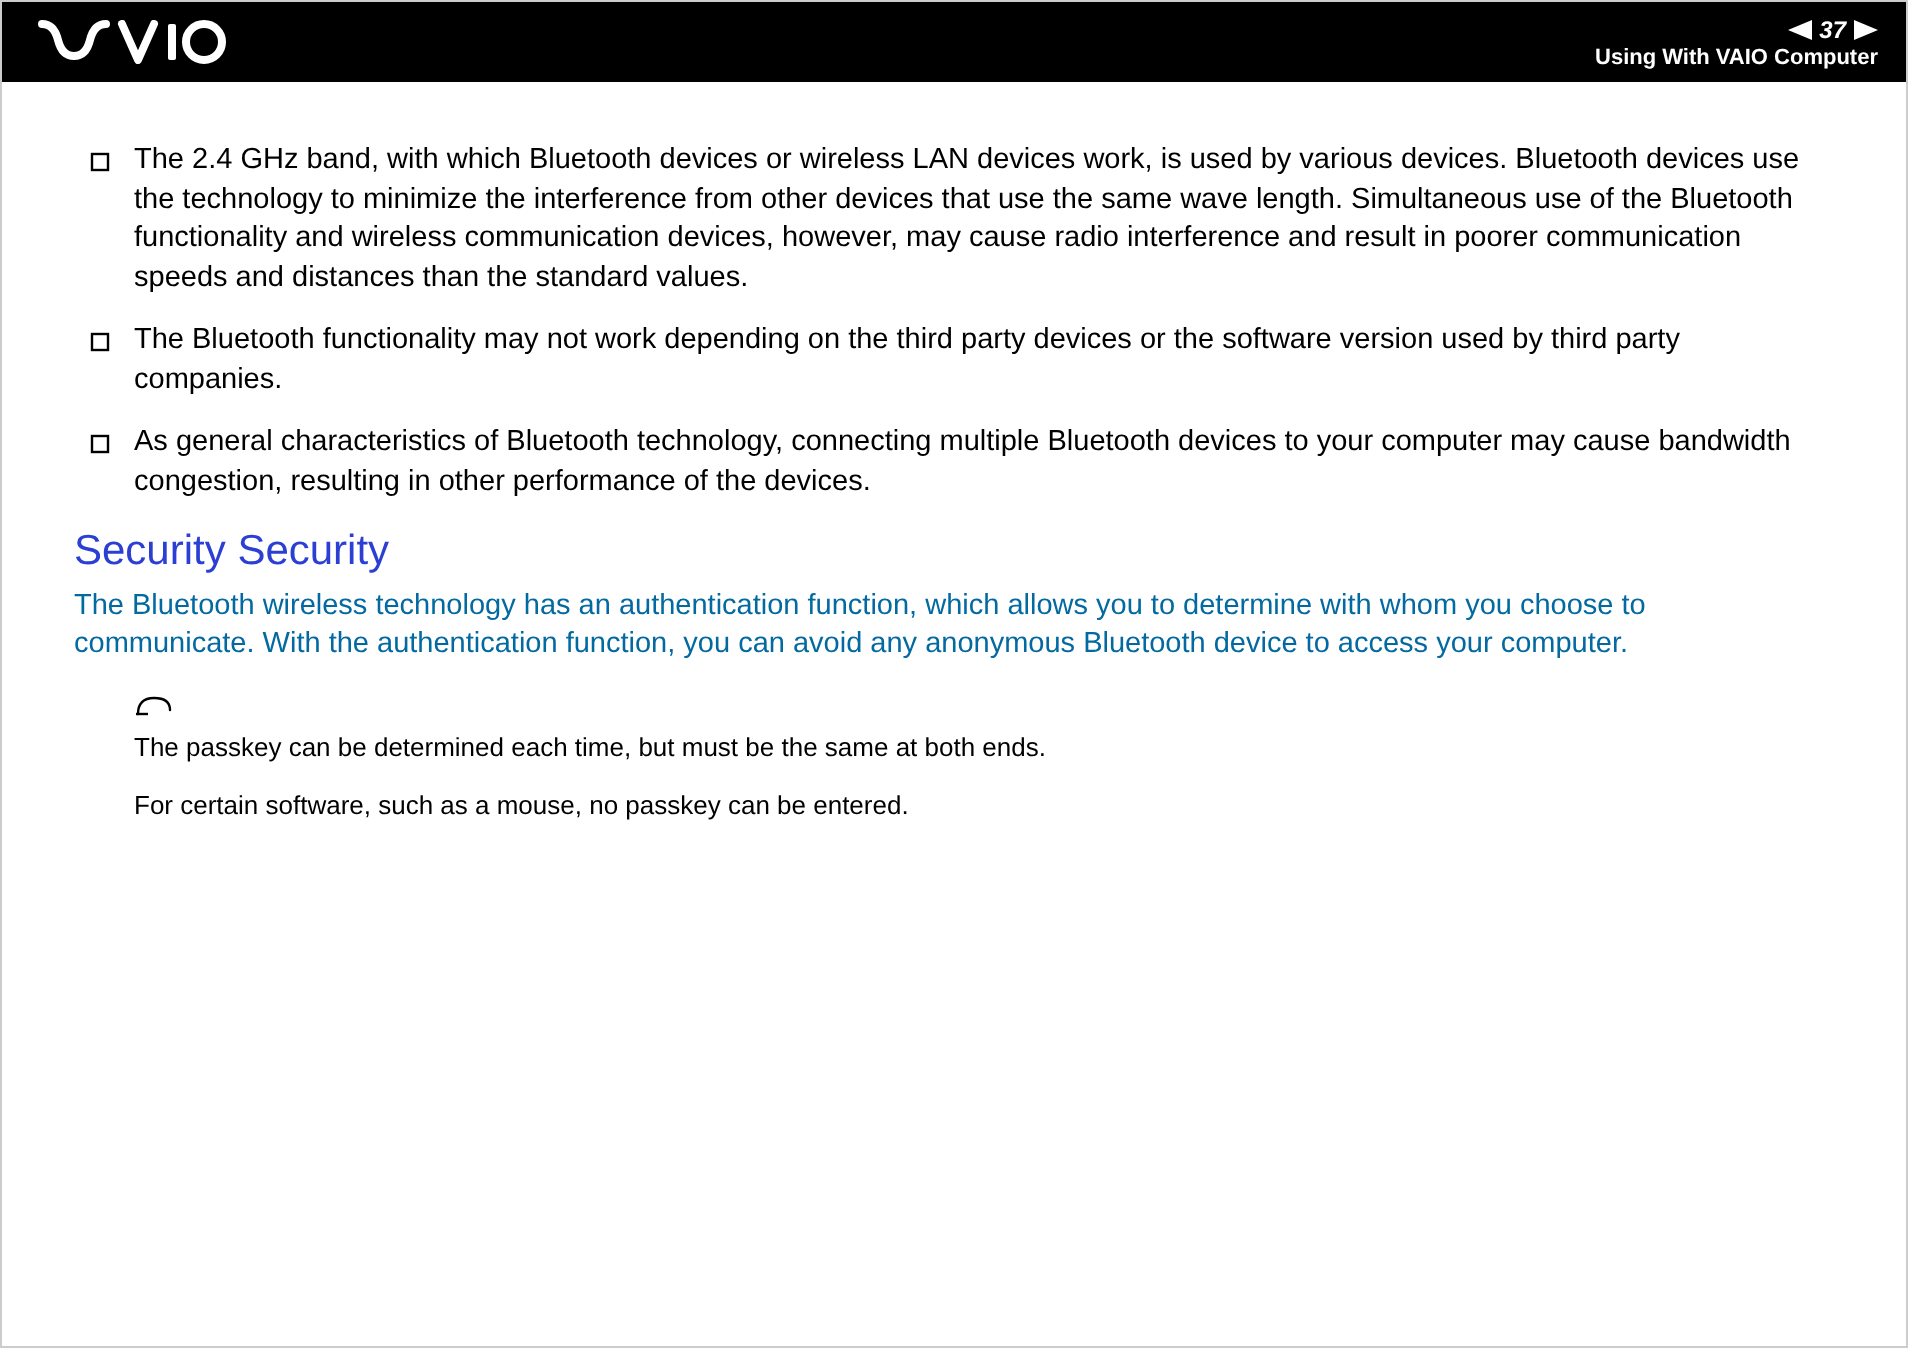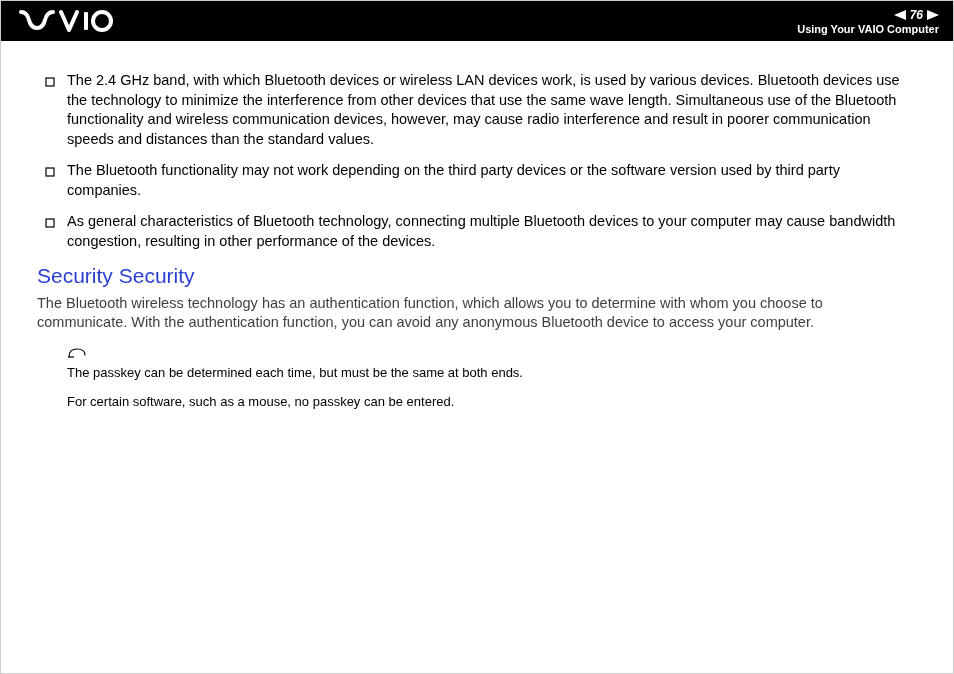--- a/index.html
+++ b/index.html
@@ -74,21 +74,21 @@
       color: #2b3fd3;
       font-size: 21px;
       font-weight: normal;
       margin-bottom: 6px;
       margin-top: 4px;
     }
     .para {
       font-size: 14.5px;
       line-height: 1.35;
       margin-bottom: 12px;
-      color: #404040;
+      color: #0369a1;
     }
     .note-block {
       margin-left: 30px;
       margin-top: 6px;
     }
     .note-icon {
       display: inline-block;
       margin-bottom: 2px;
     }
     .note-text {
@@ -110,28 +110,28 @@
       <circle cx="83" cy="11" r="9" stroke="#fff" stroke-width="4" fill="none"></circle>
     </svg>
   </div>
   <div class="header-right">
     <div class="page-nav">
       <span class="nav-arrow">
         <svg width="12" height="10" viewBox="0 0 12 10">
             <polygon points="0,5 12,0 12,10" fill="#fff"></polygon>
           </svg>
       </span>
-      <span class="page-number">76</span>
+      <span class="page-number">37</span>
       <span class="nav-arrow">
         <svg width="12" height="10" viewBox="0 0 12 10">
             <polygon points="0,0 12,5 0,10" fill="#fff"></polygon>
           </svg>
       </span>
     </div>
-    <div class="header-title">Using Your VAIO Computer</div>
+    <div class="header-title">Using With VAIO Computer</div>
   </div>
 </div>
 
 <div class="content">
   <ul class="bullet-list">
     <li>
       <span class="bullet-marker">
         <svg width="10" height="10" viewBox="0 0 10 10">
             <rect x="1" y="1" width="8" height="8" fill="none" stroke="#000" stroke-width="1.2"></rect>
           </svg>

